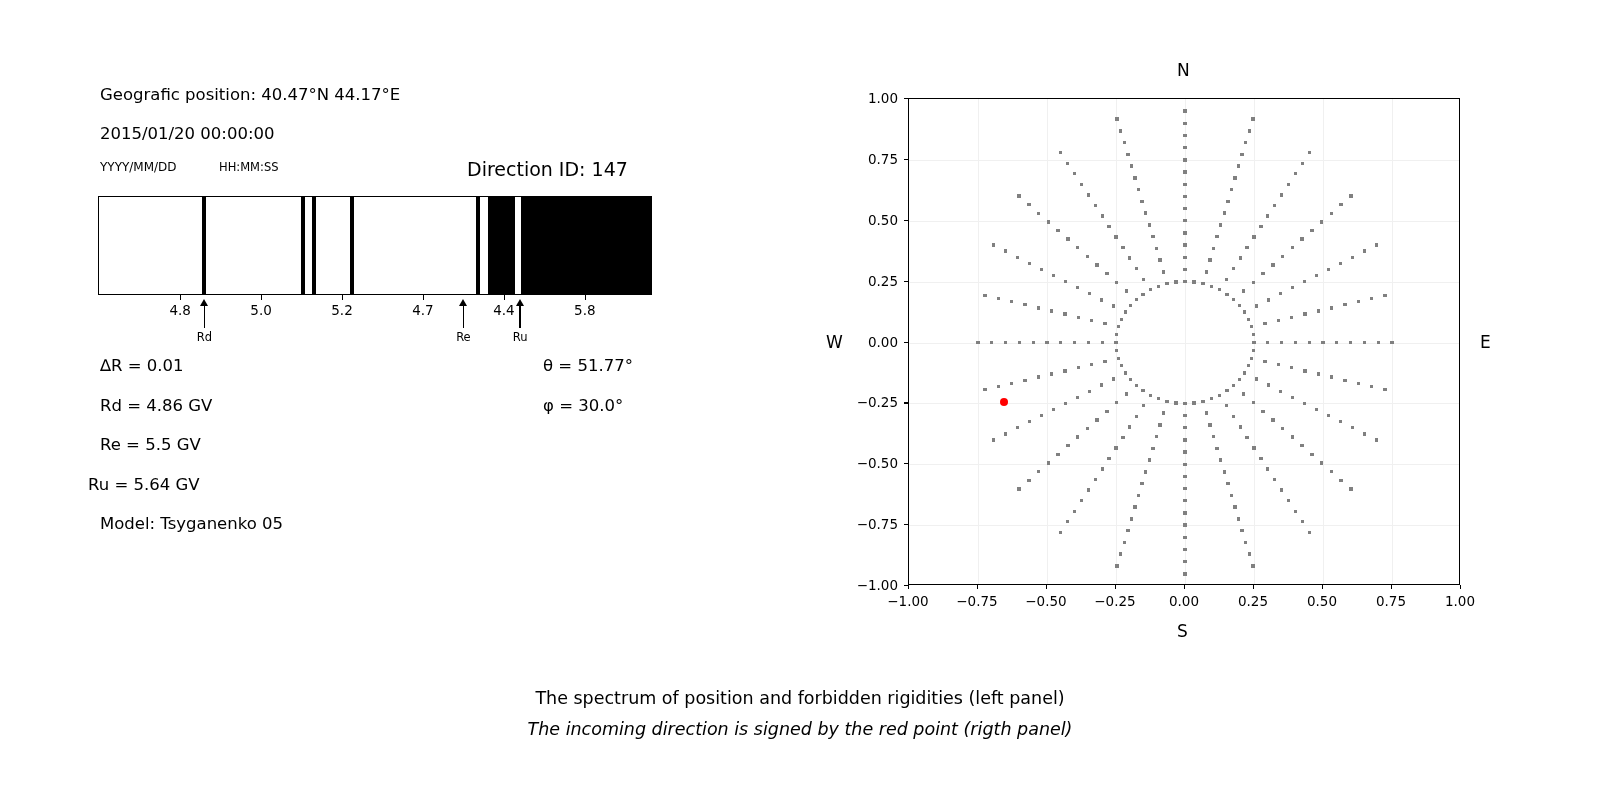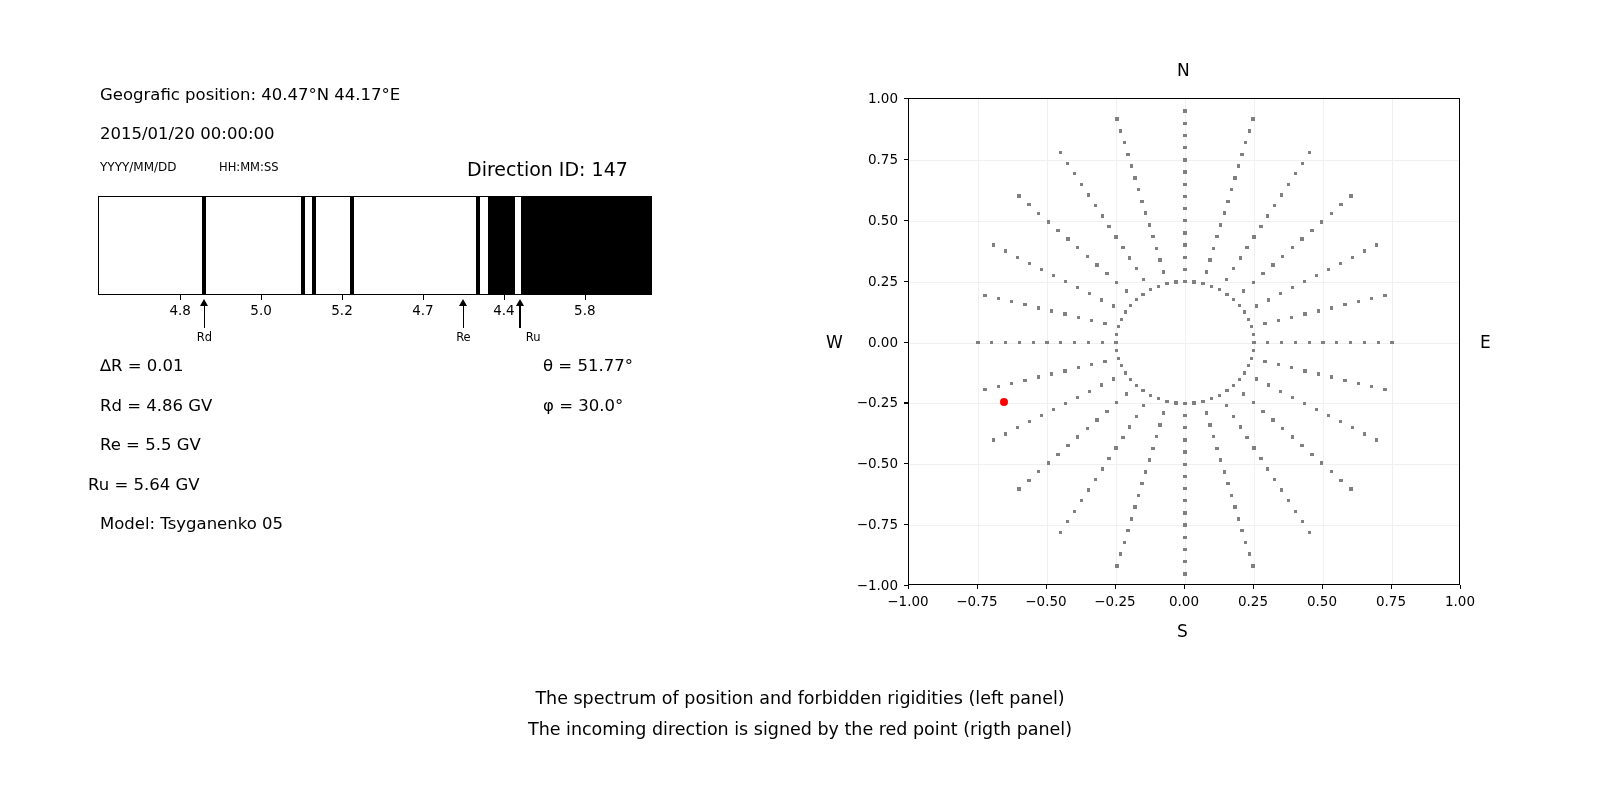--- a/index.html
+++ b/index.html
@@ -53,21 +53,21 @@
   .ptick{position:absolute;background:#000000;}
   .ptick.x{width:1.2px;height:4px;}
   .ptick.y{height:1.2px;width:4px;}
   .ptlabel-x{position:absolute;font-size:13.5px;transform:translateX(-50%);white-space:nowrap;}
   .ptlabel-y{position:absolute;font-size:13.5px;transform:translateY(-50%);text-align:right;white-space:nowrap;}
   .compass{position:absolute;font-size:17px;white-space:nowrap;}
 
   
   .caption{position:absolute;width:1600px;text-align:center;font-size:17.5px;}
   #caption-line1{top:688px;}
-  #caption-line2{top:719px;}
+  #caption-line2{top:719px;font-style:italic;}
   #footer{top:756px;font-size:11px;}
 </style>
 </head>
 <body>
 
 <div class="fig">
 
   <div class="lp-text" id="geo-position">Geografic position: 40.47°N 44.17°E</div>
   <div class="lp-text" id="datetime">2015/01/20 00:00:00</div>
   <div class="lp-text" id="date-format">YYYY/MM/DD</div>
@@ -99,21 +99,21 @@
     </div>
   <div id="spectrum-annotations">
       <div class="ann-arrow" style="left: 203.73px; top: 304px; height: 24px;"></div>
       <div class="ann-head" style="left: 200.23px; top: 299px;"></div>
       <div class="ann-label" style="left: 204.43px; top: 330px;">Rd</div>
       <div class="ann-arrow" style="left: 462.721px; top: 304px; height: 24px;"></div>
       <div class="ann-head" style="left: 459.221px; top: 299px;"></div>
       <div class="ann-label" style="left: 463.421px; top: 330px;">Re</div>
       <div class="ann-arrow" style="left: 519.376px; top: 304px; height: 24px;"></div>
       <div class="ann-head" style="left: 515.876px; top: 299px;"></div>
-      <div class="ann-label" style="left: 520.076px; top: 330px; margin-left: 13px;">Ru</div>
+      <div class="ann-label" style="left: 520.076px; top: 330px;">Ru</div>
     </div>
   <div id="info-block">
       <div class="info" style="left: 100px; top: 356px;">∆R = 0.01</div>
       <div class="info" style="left: 100px; top: 395.5px;">Rd = 4.86 GV</div>
       <div class="info" style="left: 100px; top: 435px;">Re = 5.5 GV</div>
       <div class="info" style="left: 88px; top: 474.5px;">Ru = 5.64 GV</div>
       <div class="info" style="left: 100px; top: 514px;">Model: Tsyganenko 05</div>
       <div class="info" style="left: 543px; top: 356px;">θ = 51.77°</div>
       <div class="info" style="left: 543px; top: 395.5px;">φ = 30.0°</div>
     </div>

